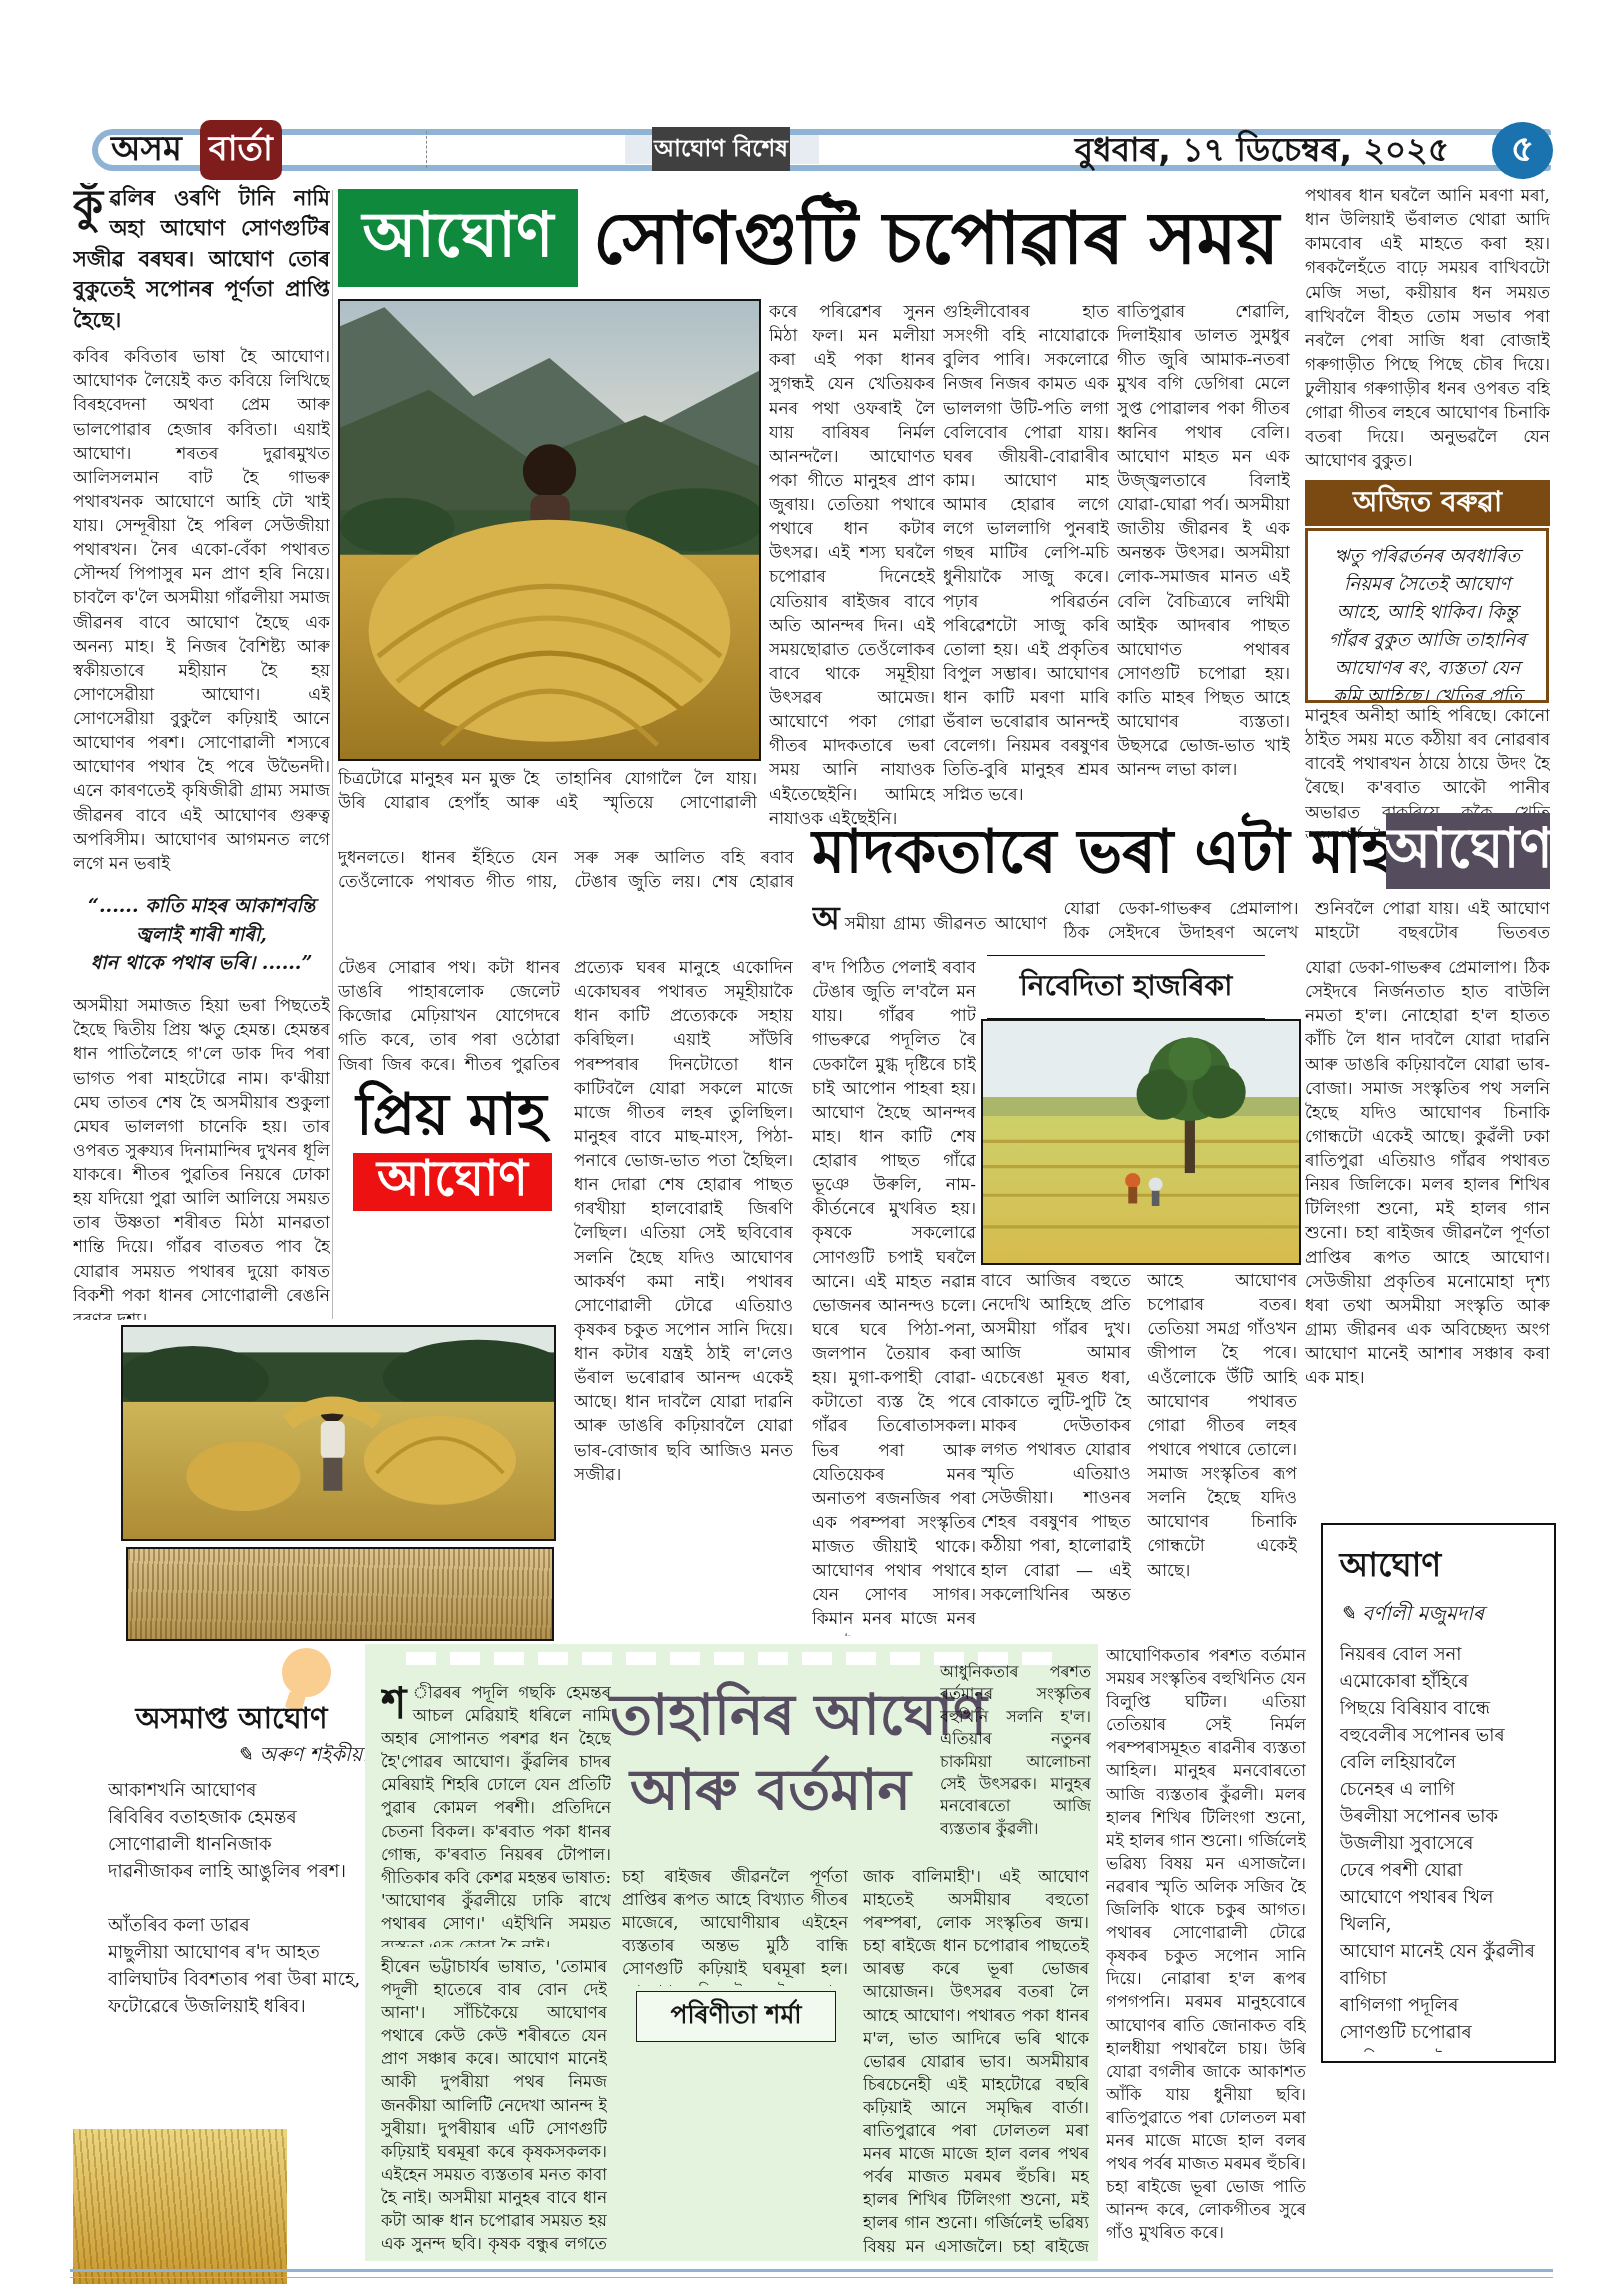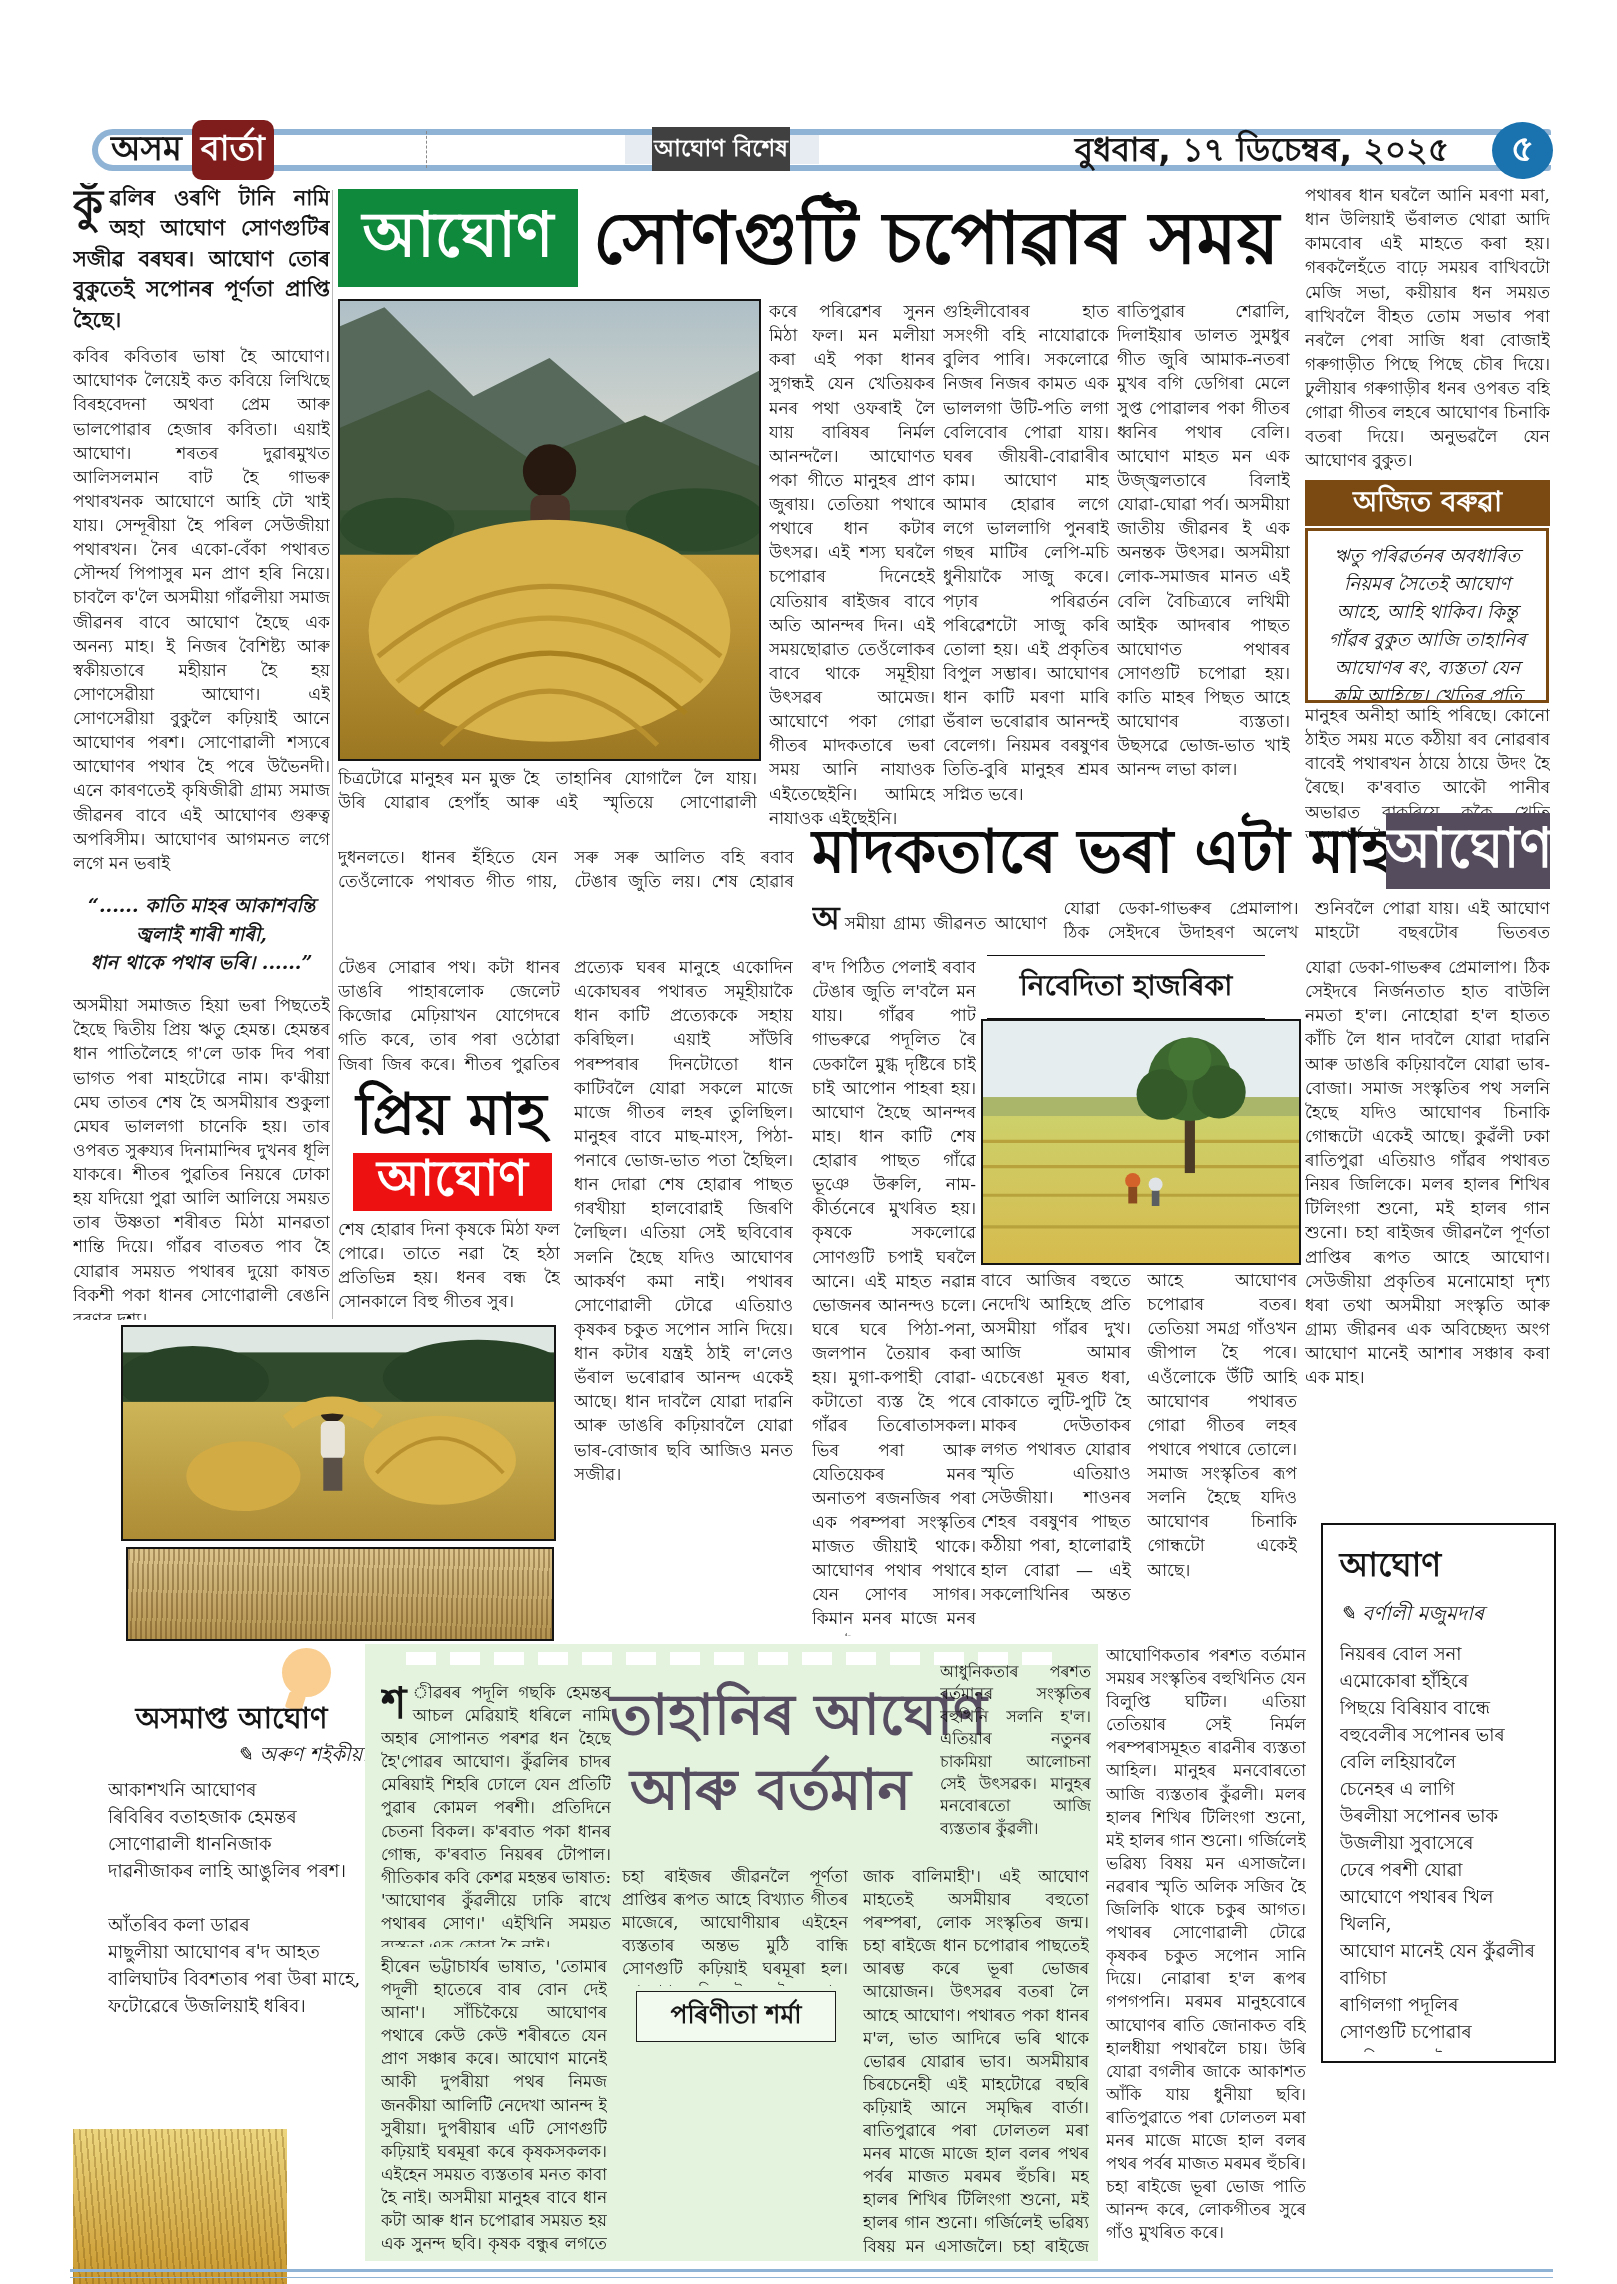--- a/index.html
+++ b/index.html
@@ -2,21 +2,21 @@
 <html style="font-size:10px"><head>
 <meta charset="utf-8">
 <style>
   html,body{margin:0;padding:0;background:#ffffff;}
   #page{position:relative;width:1618px;height:2284px;background:#ffffff;overflow:hidden;
         font-family:"DejaVu Serif","Liberation Serif",serif;color:#161616;}
   .abs{position:absolute;}
   
   .band{background:#8fb3d4;border-radius:25px 3.8px 3.8px 25px;}
   .band-inner{position:absolute;left:6.3px;top:5.7px;right:0;bottom:5.7px;background:#ffffff;border-radius:19px 0 0 19px;}
-  .logo{display:flex;align-items:center;gap:10px;font-family:"DejaVu Sans","Liberation Sans",sans-serif;font-weight:800;font-size:34px;text-align:right;}
+  .logo{display:flex;align-items:center;gap:18px;font-family:"DejaVu Sans","Liberation Sans",sans-serif;font-weight:800;font-size:34px;text-align:right;}
   .logo .red{background:#7f1d1d;color:#fff;padding:1.3px 9px;border-radius:10px;}
   .dashed-v{border-left:1.9px dashed #888;width:0;}
   .flank{background:#e7ecf2;}
   .banner{background:#404040;color:#fff;display:flex;align-items:center;justify-content:center;
           font-family:"DejaVu Sans","Liberation Sans",sans-serif;font-weight:700;font-size:23px;}
   .date{font-family:"DejaVu Sans","Liberation Sans",sans-serif;font-weight:700;font-size:33px;text-align:center;line-height:38px;}
   .pgcircle{background:#1a72ae;border-radius:50%;color:#fff;display:flex;align-items:center;justify-content:center;
             font-family:"DejaVu Sans","Liberation Sans",sans-serif;font-weight:800;font-size:36px;}
   
   .bt{font-size:17px;line-height:1.42;text-align:justify;overflow:hidden;}
@@ -182,21 +182,20 @@
 
   <div class="abs bt cols2" style="left:981px;top:1268px;width:316px;height:371px;">বাবে আজিৰ বহুতে নেদেখি আহিছে প্ৰতি অসমীয়া গাঁৱৰ দুখ। আজি আমাৰ এচেৰেঙা মূৰত ধৰা, বোকাতে লুটি-পুটি হৈ মাকৰ দেউতাকৰ লগত পথাৰত যোৱাৰ স্মৃতি এতিয়াও সেউজীয়া। শাওনৰ শেহৰ বৰষুণৰ পাছত কঠীয়া পৰা, হালোৱাই হাল বোৱা — এই সকলোখিনিৰ অন্তত আহে আঘোণৰ চপোৱাৰ বতৰ। তেতিয়া সমগ্ৰ গাঁওখন জীপাল হৈ পৰে। এওঁলোকে উঁটি আহি আঘোণৰ পথাৰত গোৱা গীতৰ লহৰ পথাৰে পথাৰে তোলে। সমাজ সংস্কৃতিৰ ৰূপ সলনি হৈছে যদিও আঘোণৰ চিনাকি গোন্ধটো একেই আছে।</div>
   <div class="abs bt" style="left:1305px;top:955px;width:245px;height:561px;">যোৱা ডেকা-গাভৰুৰ প্ৰেমালাপ। ঠিক সেইদৰে নিৰ্জনতাত হাত বাউলি নমতা হ'ল। নোহোৱা হ'ল হাতত কাঁচি লৈ ধান দাবলৈ যোৱা দাৱনি আৰু ডাঙৰি কঢ়িয়াবলৈ যোৱা ভাৰ-বোজা। সমাজ সংস্কৃতিৰ পথ সলনি হৈছে যদিও আঘোণৰ চিনাকি গোন্ধটো একেই আছে। কুৱঁলী ঢকা ৰাতিপুৱা এতিয়াও গাঁৱৰ পথাৰত নিয়ৰ জিলিকে। মলৰ হালৰ শিখিৰ টিলিংগা শুনো, মই হালৰ গান শুনো। চহা ৰাইজৰ জীৱনলৈ পূৰ্ণতা প্ৰাপ্তিৰ ৰূপত আহে আঘোণ। সেউজীয়া প্ৰকৃতিৰ মনোমোহা দৃশ্য ধৰা তথা অসমীয়া সংস্কৃতি আৰু গ্ৰাম্য জীৱনৰ এক অবিচ্ছেদ্য অংগ আঘোণ মানেই আশাৰ সঞ্চাৰ কৰা এক মাহ।</div>
 
   <div class="abs bt cols2" style="left:338px;top:845px;width:456px;height:53px;">দুধনলতে। ধানৰ হঁহিতে যেন তেওঁলোকে পথাৰত গীত গায়, সৰু সৰু আলিত বহি ৰবাব টেঙাৰ জুতি লয়। শেষ হোৱাৰ দিনা কৃষকে মিঠা ফল পোৱে। তাতে নৱা হৈ পকা ধানৰ মুঠি বান্ধি লয়।</div>
   <div class="abs bt" style="left:338px;top:955px;width:222px;height:121px;">টেঙৰ সোৱাৰ পথ। কটা ধানৰ ডাঙৰি পাহাৰলোক জেলেট কিজোৱ মেঢ়িয়াখন যোগেদৰে গতি কৰে, তাৰ পৰা ওঠোৱা জিৰা জিৰ কৰে। শীতৰ পুৱতিৰ কুঁৱলীৰ মাজেৰে গীৰ গছৰ পাণ্ডলিত বৈ তেওঁলোকে মুক্ত পৰিৱেশ চাই চাই আগুৱাই যায়। আঘোণ হৈছে আনন্দৰ মাহ। ধান কাটি</div>
   <div class="abs subhead" style="left:343px;top:1079px;width:217px;">প্ৰিয় মাহ</div>
   <div class="abs redbox" style="left:353px;top:1153px;width:199px;height:58px;">
     <span>আঘোণ</span>
   </div>
-  <div class="abs bt" style="left:338px;top:1217px;width:222px;height:103px;">শেষ হোৱাৰ দিনা কৃষকে মিঠা ফল পোৱে। তাতে নৱা হৈ হঠা প্ৰতিভিন্ন হয়। ধনৰ বন্ধ হৈ সোনকালে বিহু গীতৰ সুৰ।</div>
   <div class="abs bt" style="left:574px;top:955px;width:219px;height:681px;">প্ৰত্যেক ঘৰৰ মানুহে একোদিন একোঘৰৰ পথাৰত সমূহীয়াকৈ ধান কাটি প্ৰত্যেককে সহায় কৰিছিল। এয়াই সাঁউৰি পৰম্পৰাৰ দিনটোতো ধান কাটিবলৈ যোৱা সকলে মাজে মাজে গীতৰ লহৰ তুলিছিল। মানুহৰ বাবে মাছ-মাংস, পিঠা-পনাৰে ভোজ-ভাত পতা হৈছিল। ধান দোৱা শেষ হোৱাৰ পাছত গৰখীয়া হালবোৱাই জিৰণি লৈছিল। এতিয়া সেই ছবিবোৰ সলনি হৈছে যদিও আঘোণৰ আকৰ্ষণ কমা নাই। পথাৰৰ সোণোৱালী ঢৌৱে এতিয়াও কৃষকৰ চকুত সপোন সানি দিয়ে। ধান কটাৰ যন্ত্ৰই ঠাই ল'লেও ভঁৰাল ভৰোৱাৰ আনন্দ একেই আছে। ধান দাবলৈ যোৱা দাৱনি আৰু ডাঙৰি কঢ়িয়াবলৈ যোৱা ভাৰ-বোজাৰ ছবি আজিও মনত সজীৱ।</div>
 
   <div class="abs photo" style="left:121px;top:1325px;width:431px;height:212px;">
     <svg viewBox="0 0 680 334" preserveAspectRatio="none">
       <defs>
         <linearGradient id="field3" x1="0" y1="0" x2="0" y2="1">
           <stop offset="0" stop-color="#cdb558"></stop>
             <stop offset="1" stop-color="#ad8c35"></stop>
         </linearGradient>
       </defs>

